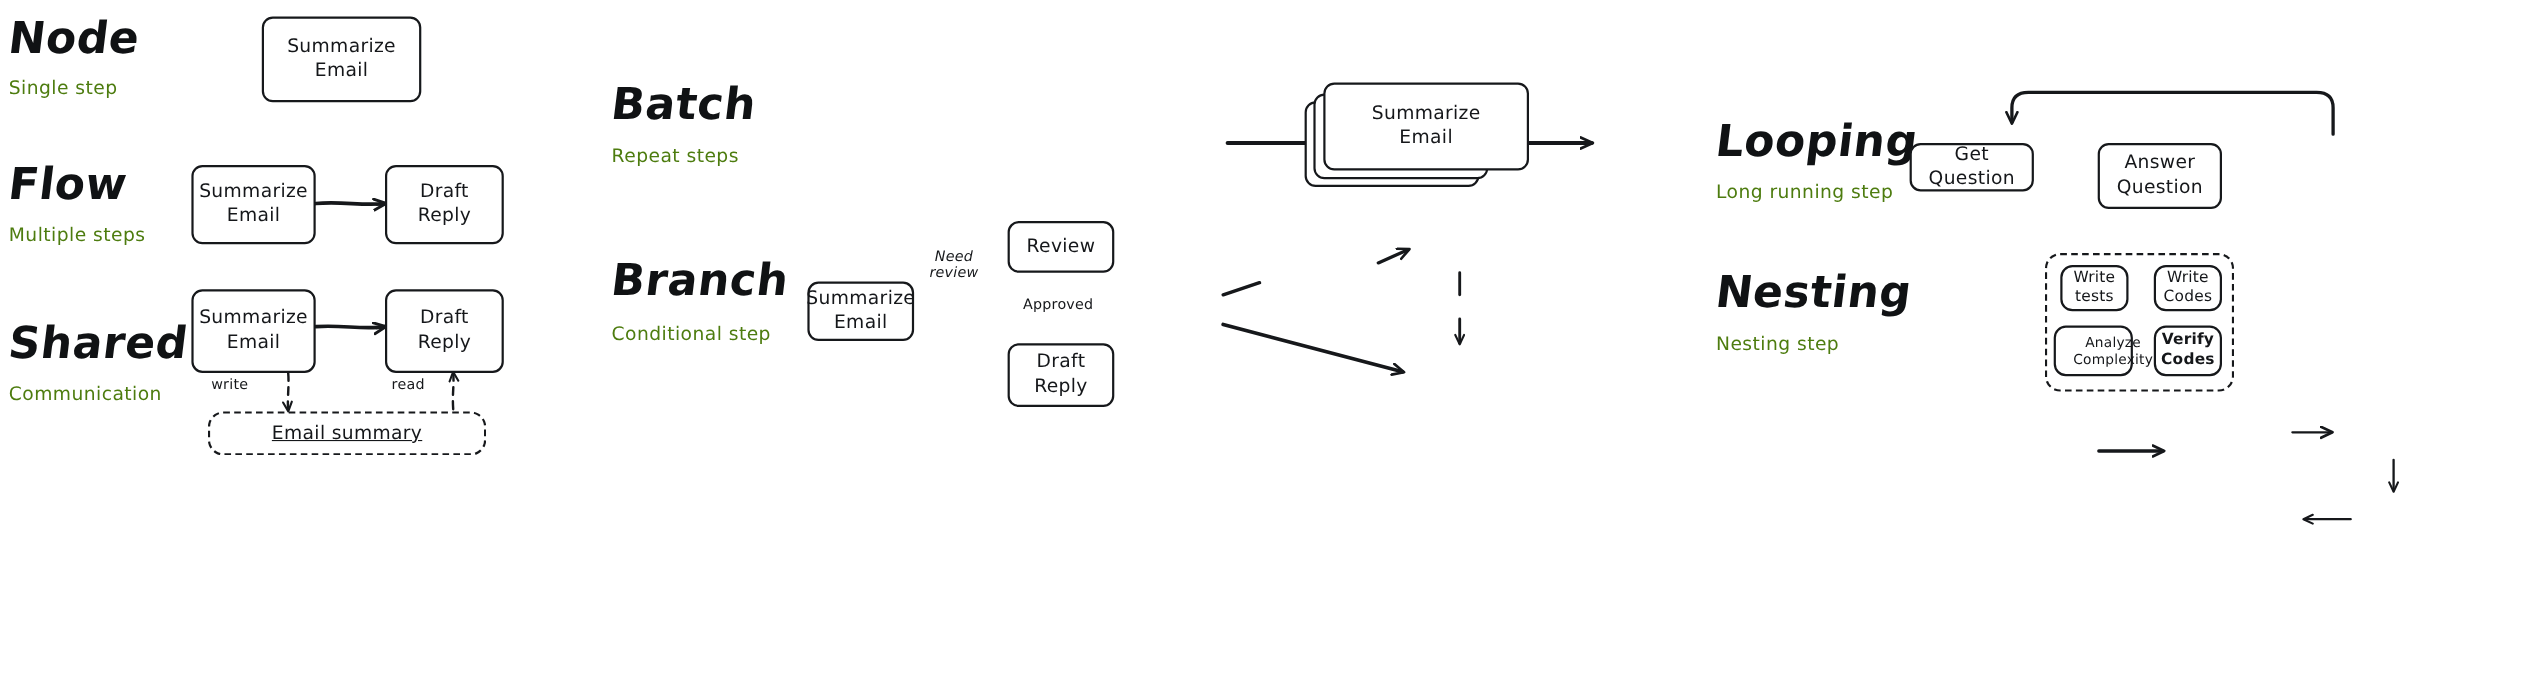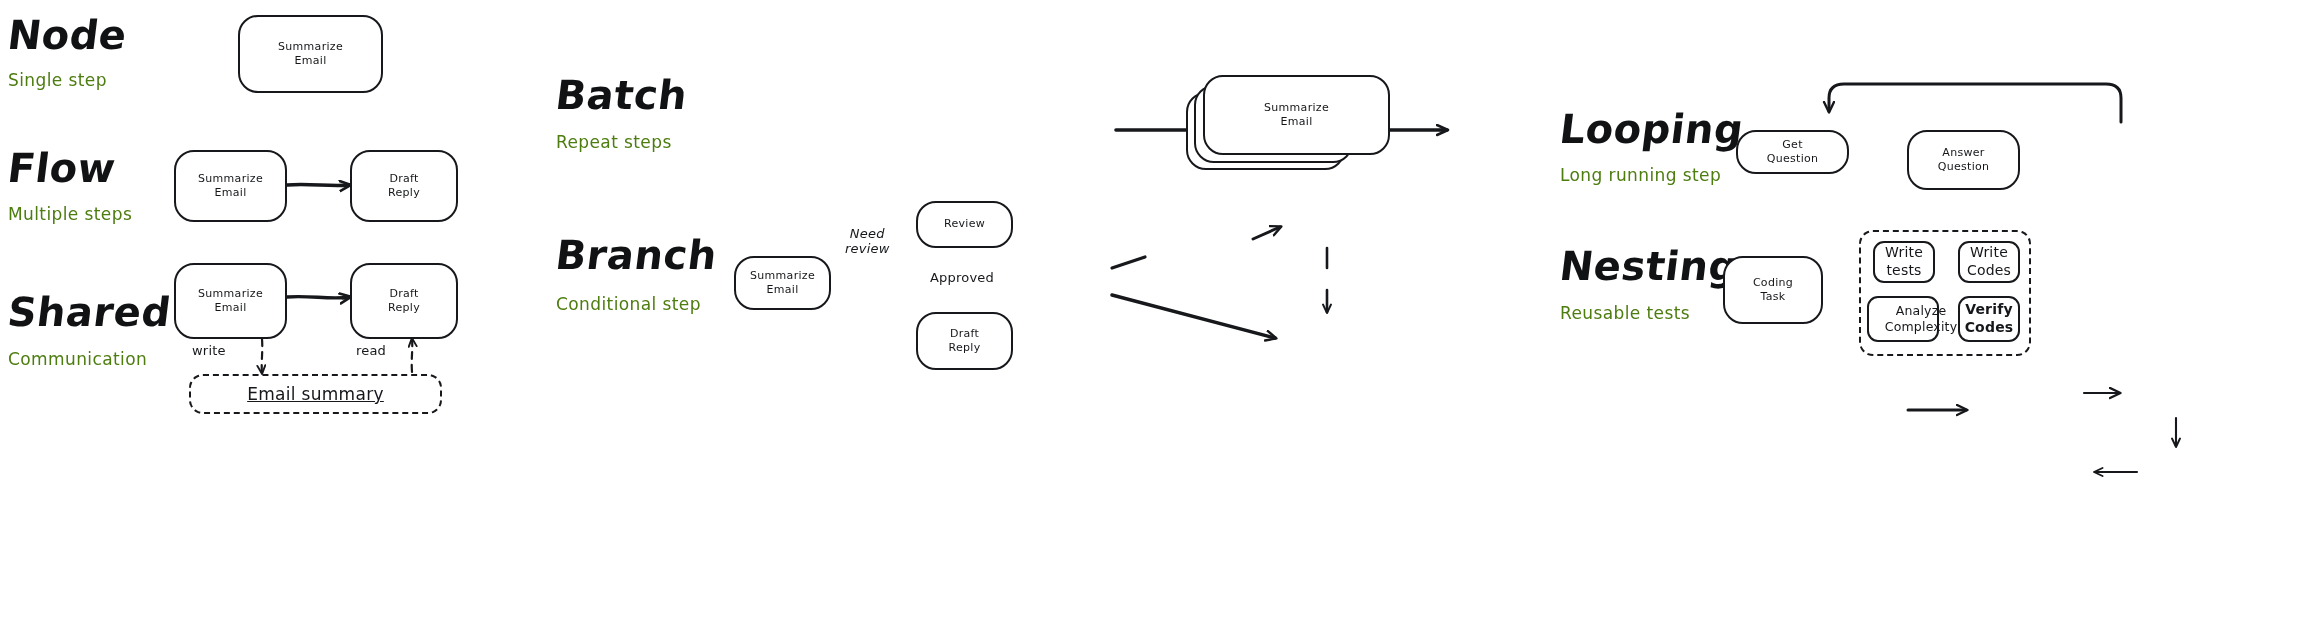--- a/index.html
+++ b/index.html
@@ -31,28 +31,28 @@
     white-space:nowrap;
     letter-spacing:0.4px;
     color:#4d7c0f;
   }
 
   
   .node{
     position:absolute;
     box-sizing:border-box;
     border:2.6px solid #16181b;
-    border-radius:20px;
+    border-radius:10px;
     background:#fff;
     display:flex;
     align-items:center;
     justify-content:center;
     text-align:center;
     line-height:1.28;
-    font-size:11px;
+    font-size:17px;
     letter-spacing:.3px;
     z-index:3;
   }
   .node span{display:block;}
   .node.small{font-size:14px;border-width:2.2px;border-radius:11px;letter-spacing:.2px;}
   .node.ghost{z-index:1;}
   .node.ghost2{z-index:2;}
 
   .dashbox{
     position:absolute;
@@ -253,28 +253,22 @@
     </div>
   </div>
   <div class="node" style="left: 1907px; top: 130px; width: 113px; height: 60px;">
     <div>
       <span>Answer</span>
       <span>Question</span>
     </div>
   </div>
 
   <div class="h-title" style="left: 1560px; top: 243px;">Nesting</div>
-  <div class="h-sub" style="left: 1560px; top: 303px;">Reusable tests</div>
-
-  <div class="node" style="left: 1723px; top: 256px; width: 100px; height: 68px;">
-    <div>
-      <span>Coding</span>
-      <span>Task</span>
-    </div>
-  </div>
+  <div class="h-sub" style="left: 1560px; top: 303px;">Nesting step</div>
+
 
   <div class="dashbox container" style="left: 1859px; top: 230px; width: 172px; height: 126px;"></div>
 
   <div class="node small" style="left: 1873px; top: 241px; width: 62px; height: 42px;">
     <div>
       <span>Write</span>
       <span>tests</span>
     </div>
   </div>
   <div class="node small" style="left: 1958px; top: 241px; width: 62px; height: 42px;">

